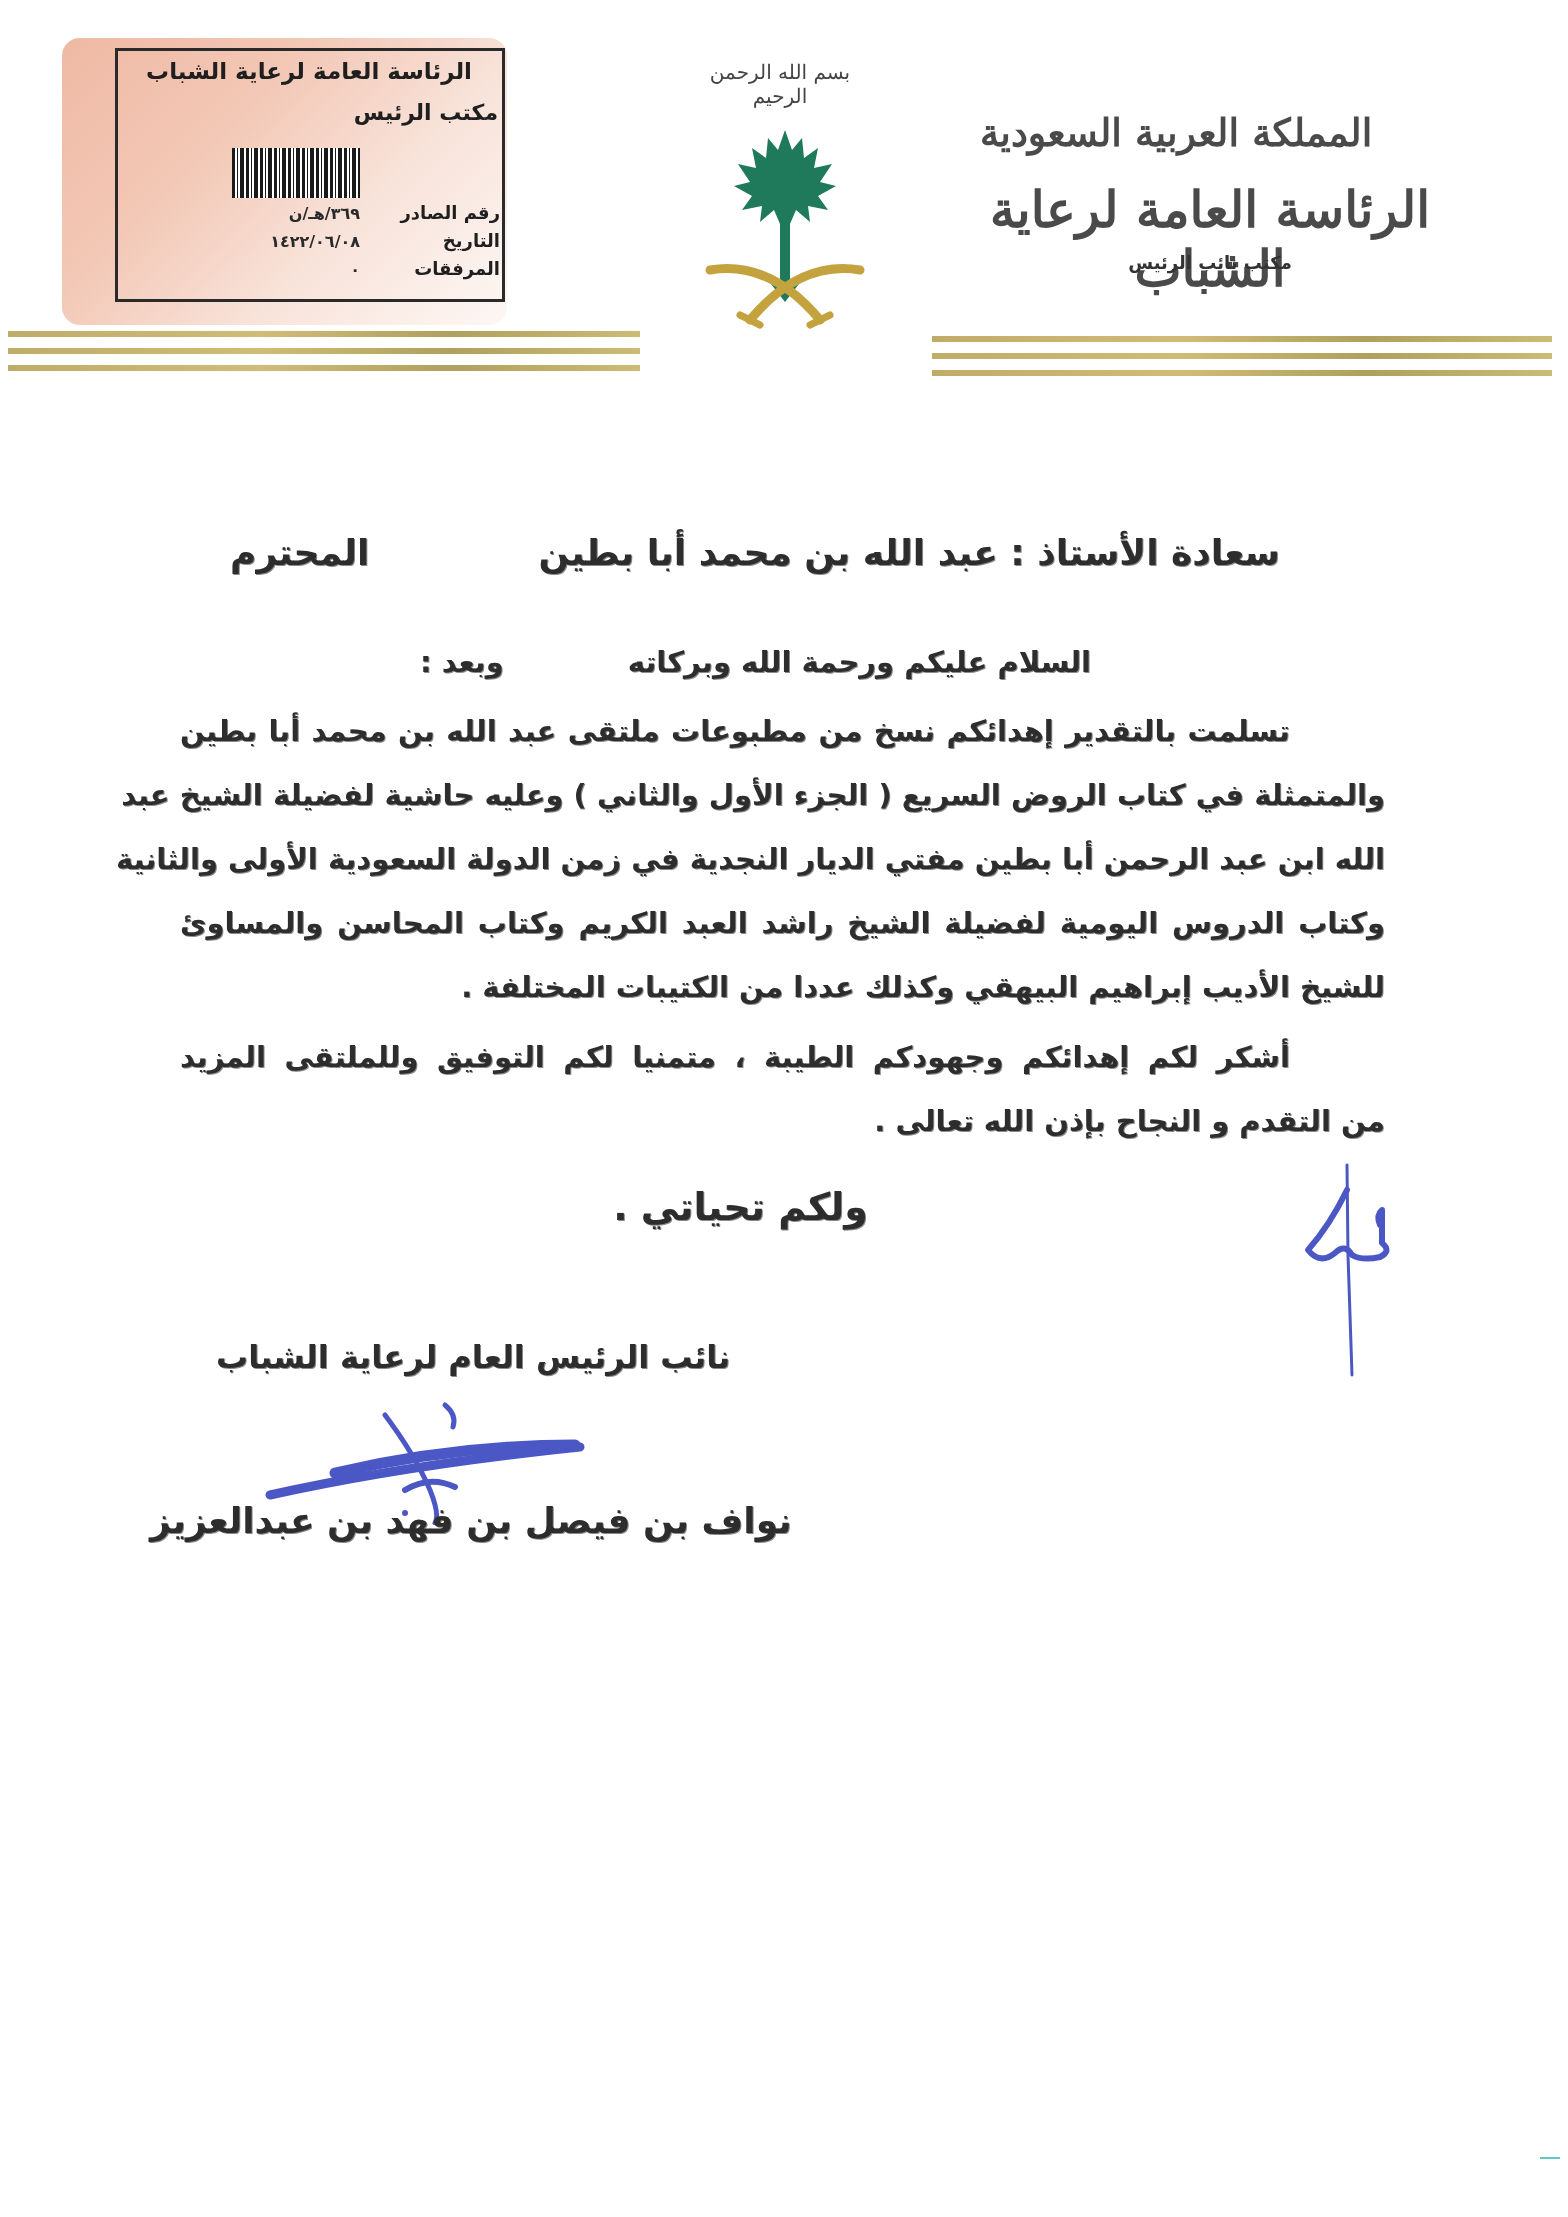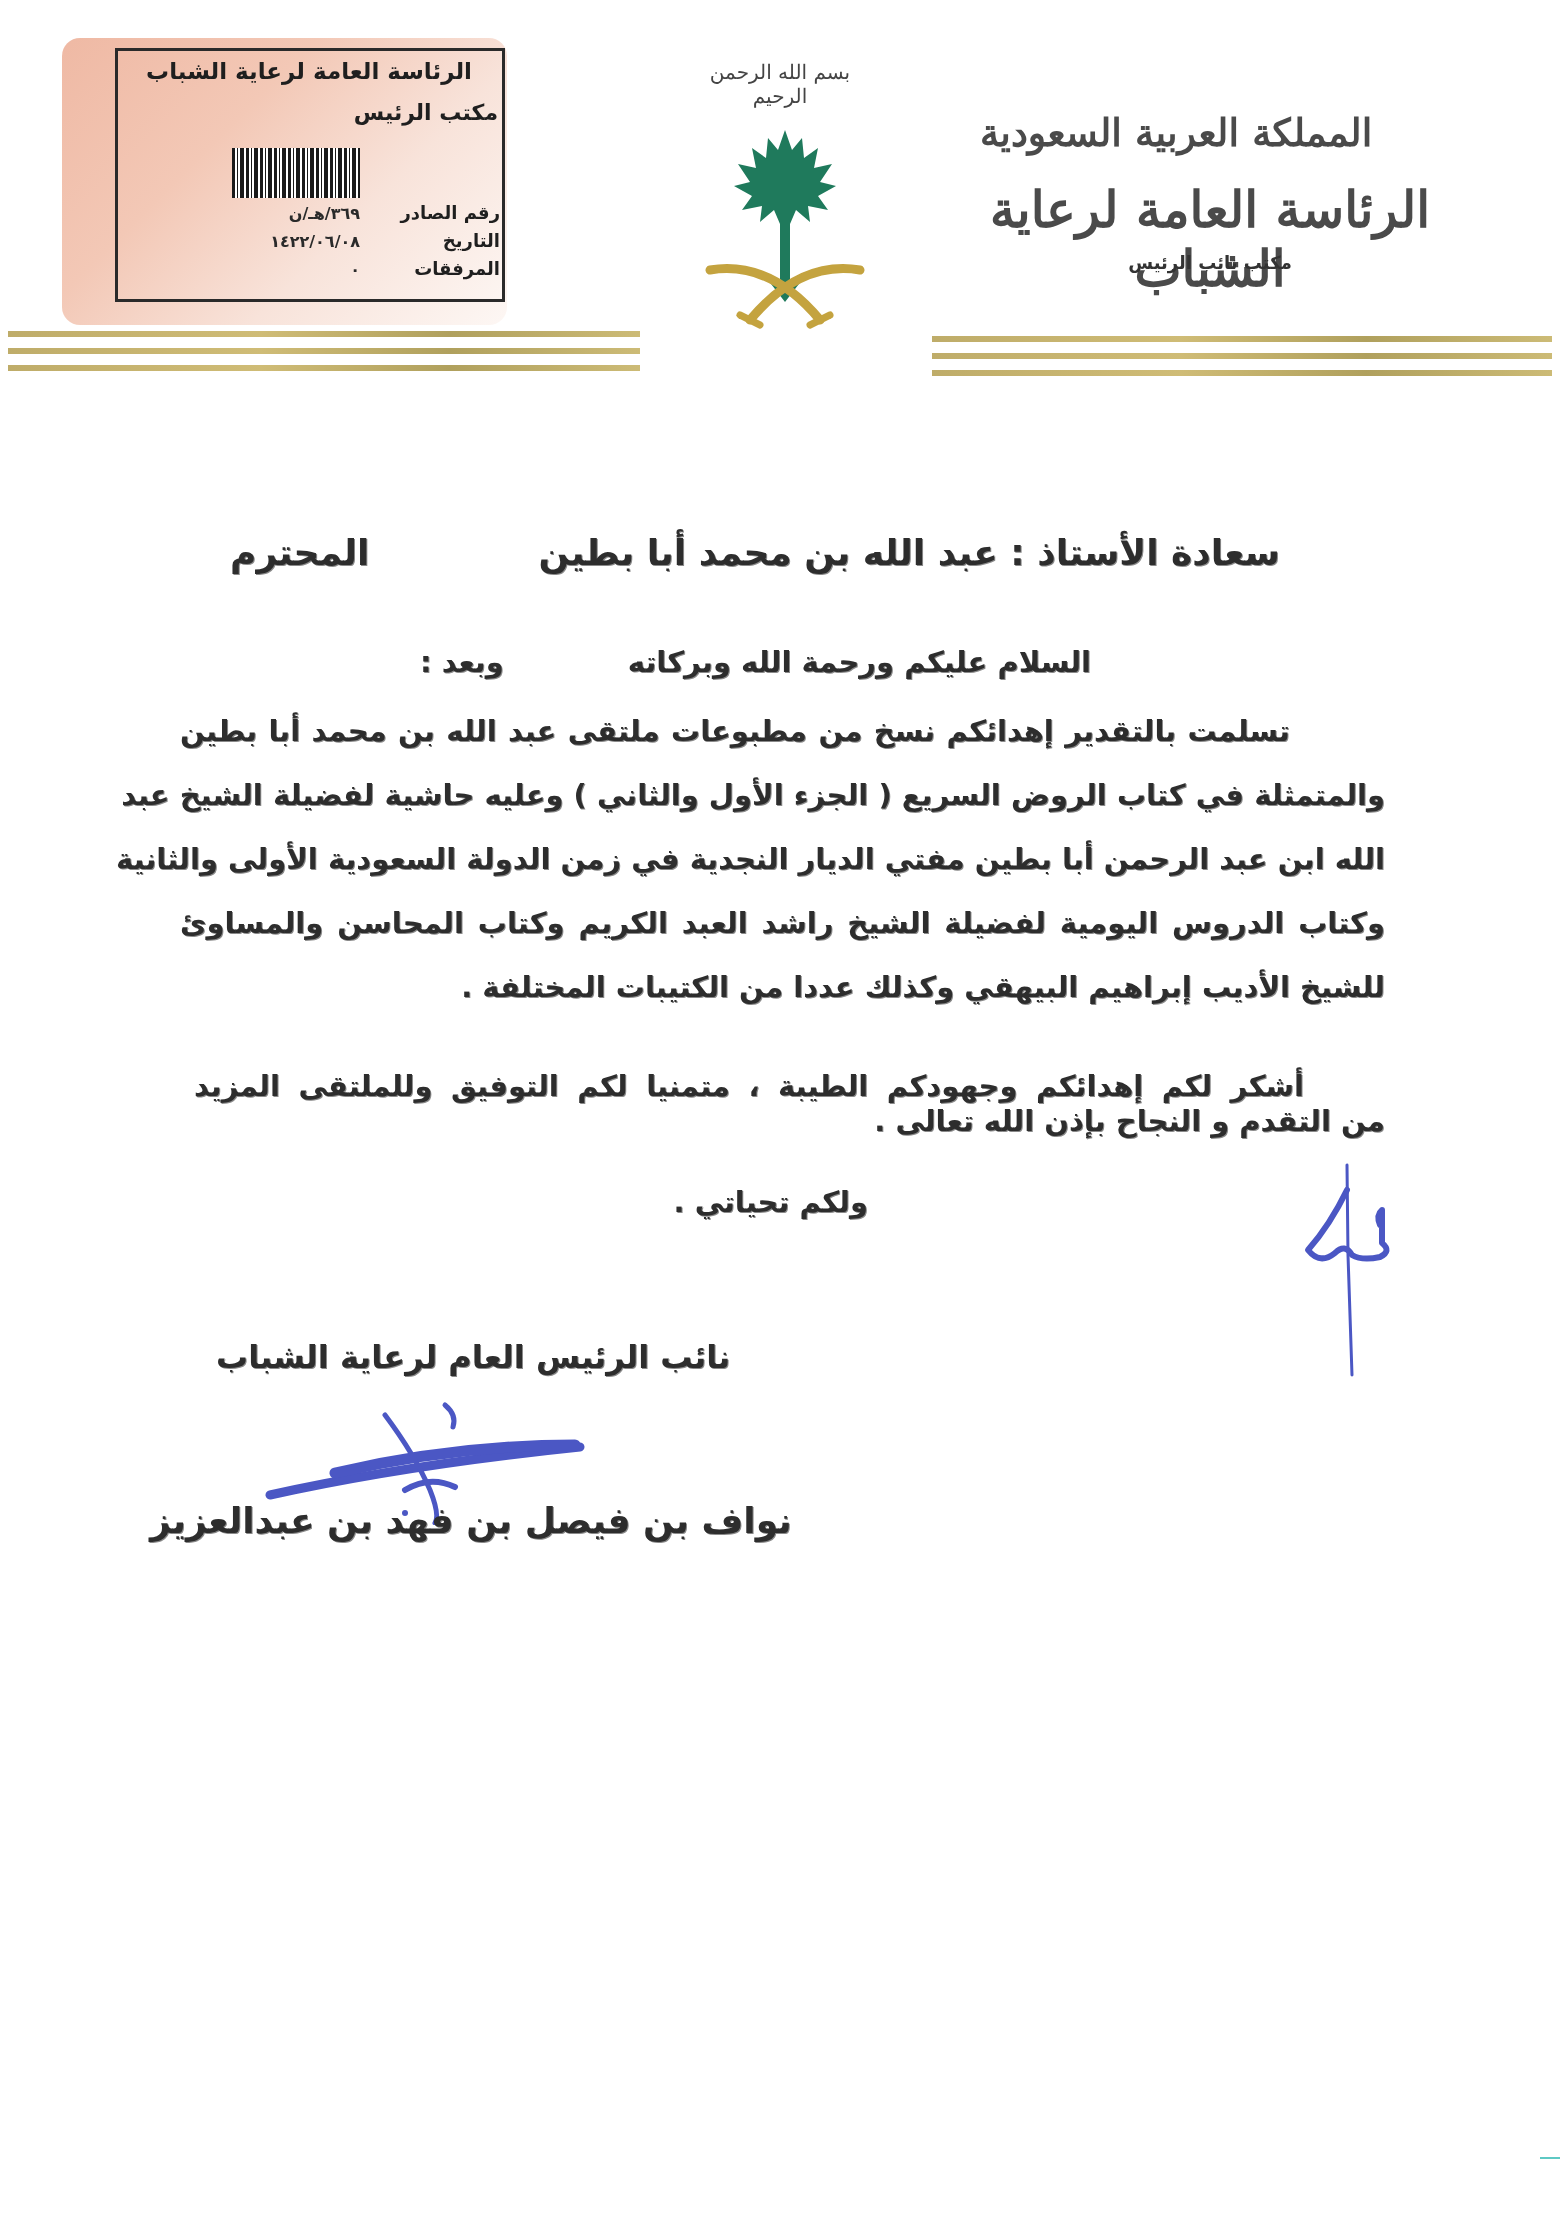--- a/index.html
+++ b/index.html
@@ -63,23 +63,23 @@
   .salutation { top: 532px; right: 288px; font-size: 36px; }
   .honorific { top: 532px; left: 230px; font-size: 36px; }
   .greeting { top: 645px; right: 477px; font-size: 29px; }
   .greeting-cont { top: 645px; left: 420px; font-size: 29px; }
   .body-line { font-size: 29px; right: 183px; width: 1205px; text-align: justify; text-align-last: justify; }
   .l1 { top: 714px; right: 278px; width: 1110px; }
   .l2 { top: 778px; }
   .l3 { top: 842px; }
   .l4 { top: 906px; }
   .l5 { top: 970px; width: auto; text-align-last: auto; }
-  .l6 { top: 1040px; right: 264px; width: 1110px; margin-top: 29px; }
+  .l6 { top: 1040px; right: 278px; width: 1110px; }
   .l7 { top: 1104px; width: auto; text-align-last: auto; }
-  .closing { top: 1185px; right: 700px; font-size: 29px; }
+  .closing { top: 1185px; right: 700px; font-size: 38px; }
   .sign-title { top: 1338px; left: 180px; font-size: 32px; margin-left: 36px; }
   .sign-name { top: 1500px; left: 150px; font-size: 36px; }
   .cyan-mark { left: 1540px; top: 2157px; width: 20px; height: 2px; background: #5ec9c4; }
 </style>
 </head>
 <body>
 
 <div class="abs stamp-bg"></div>
 <div class="abs stamp-box"></div>
 <div class="abs stamp-title">الرئاسة العامة لرعاية الشباب</div>

